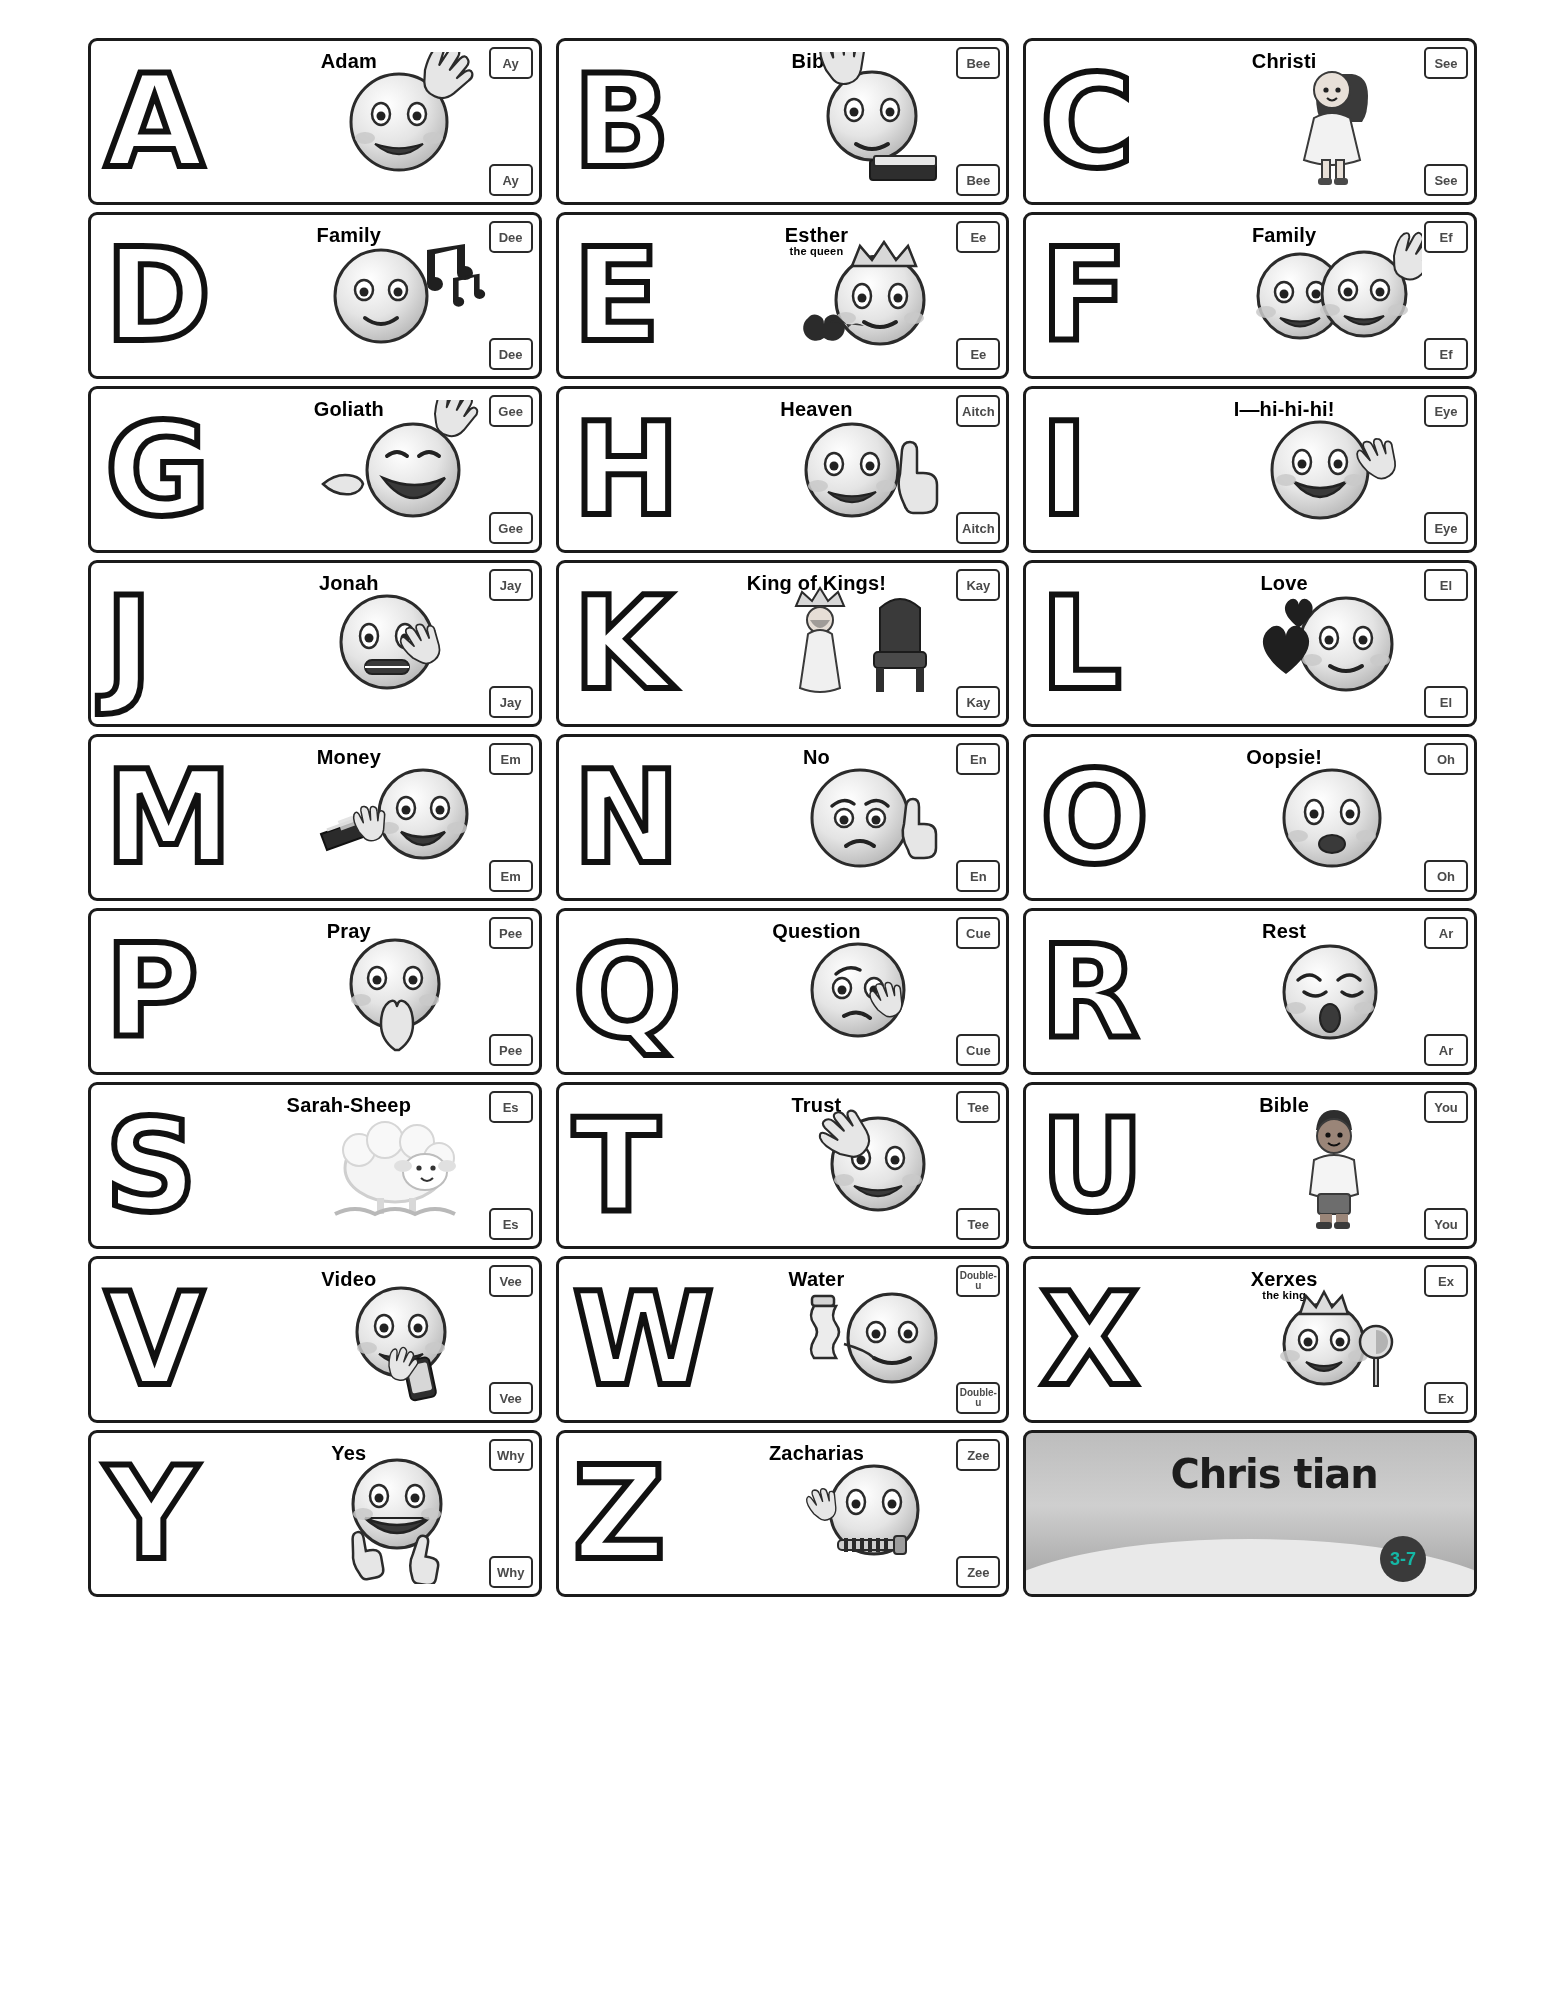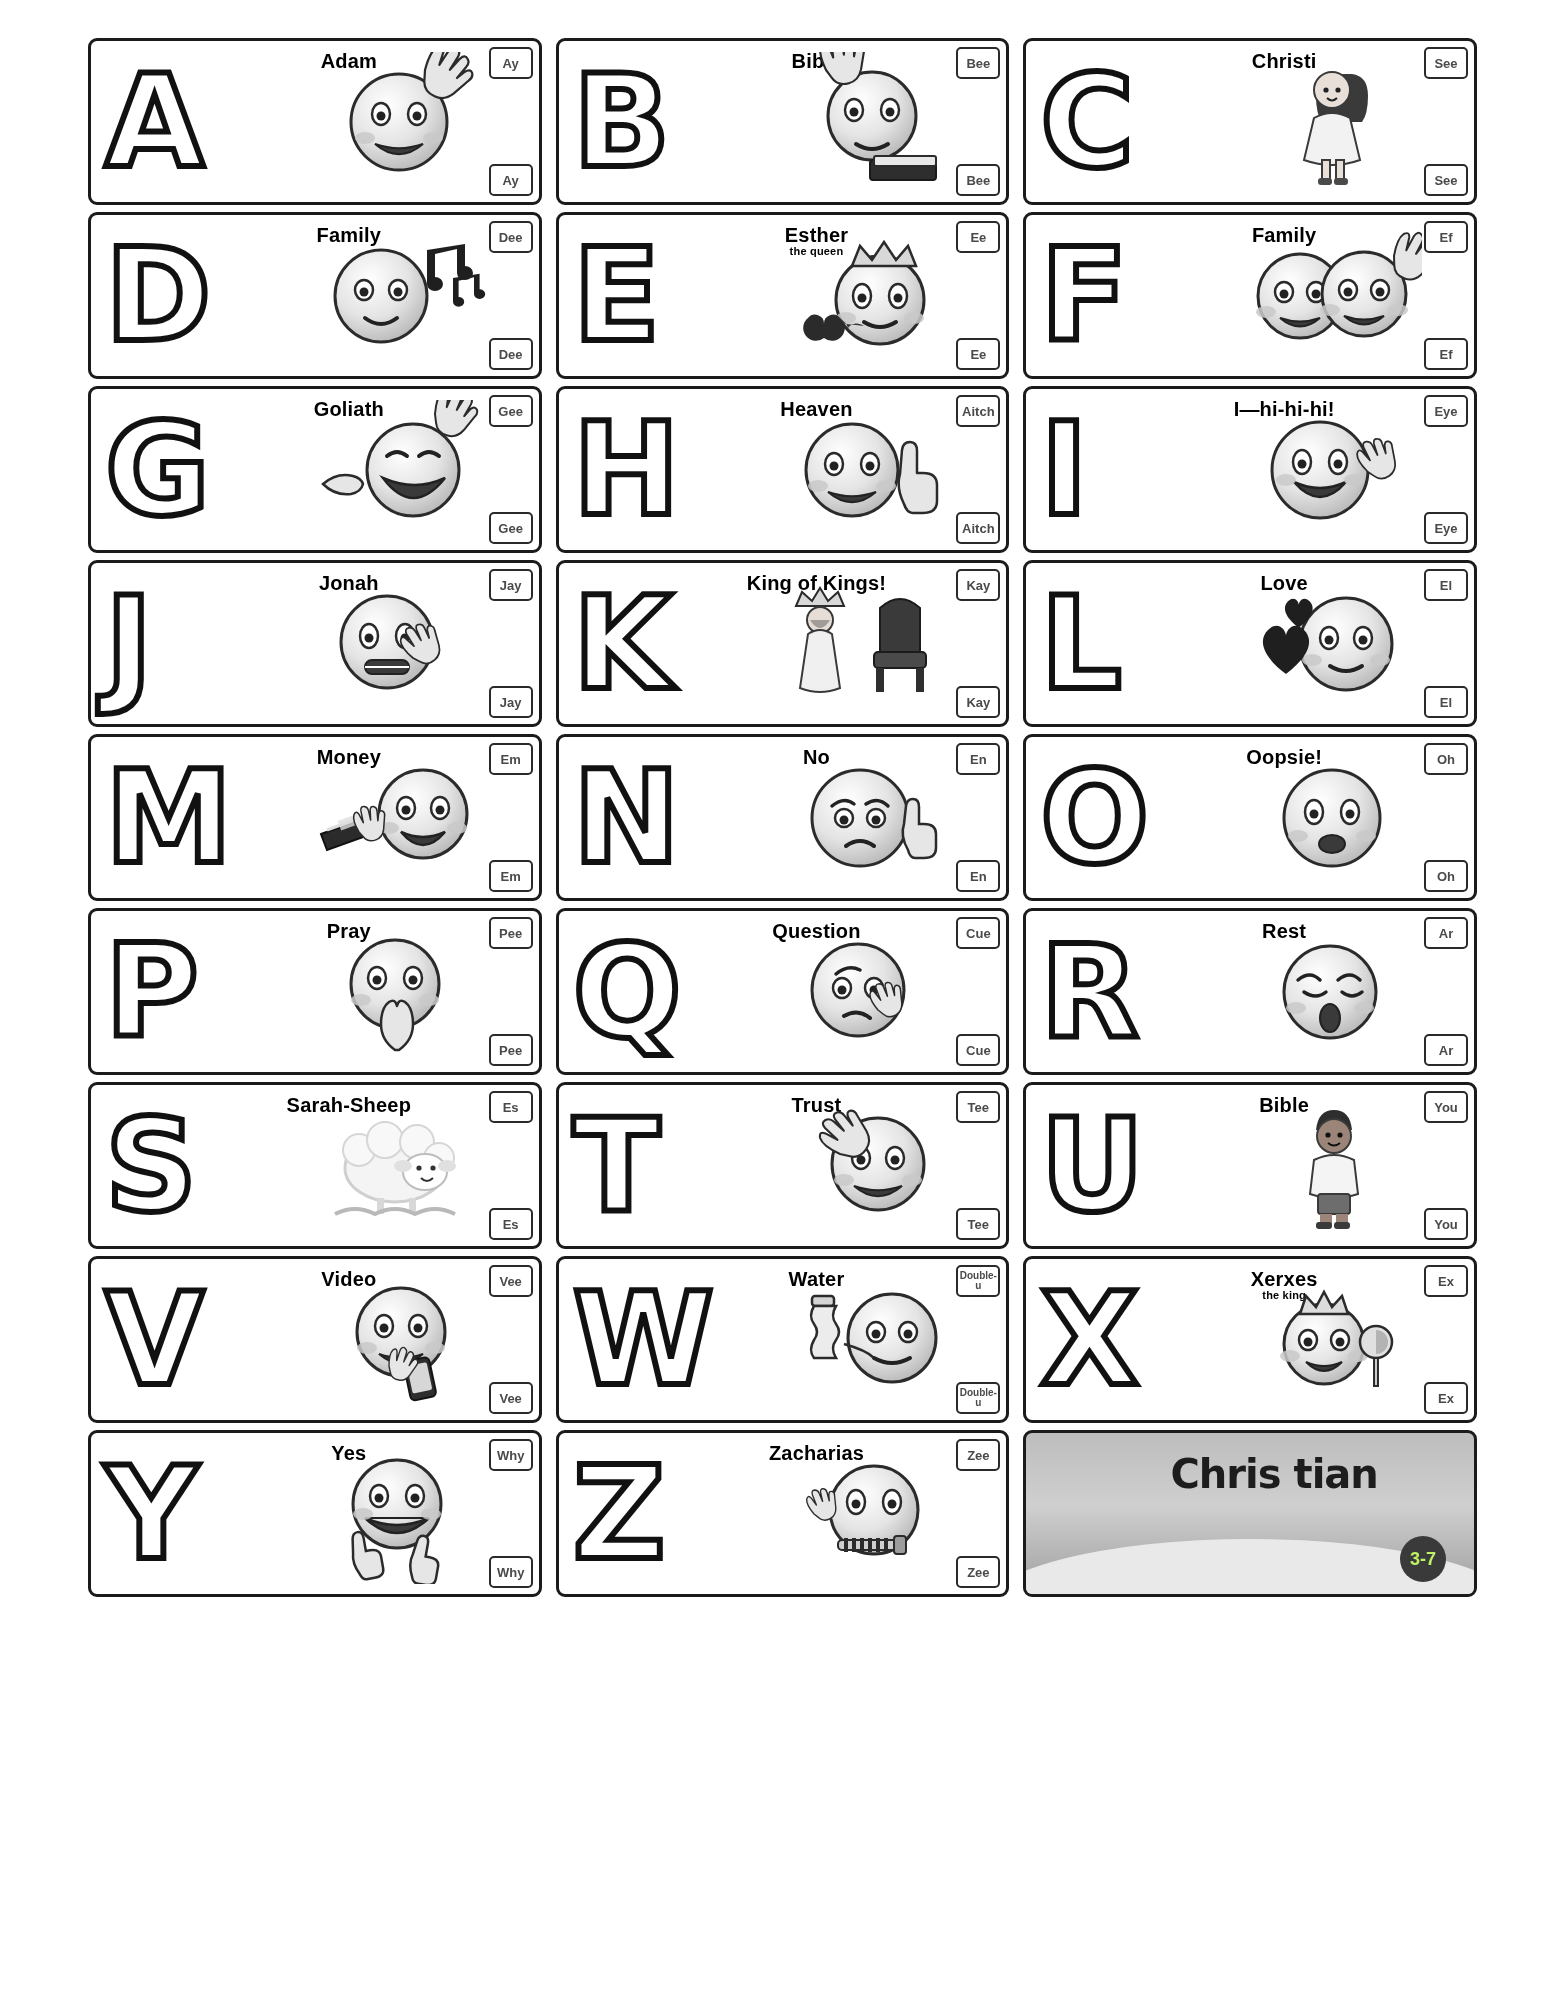--- a/index.html
+++ b/index.html
@@ -135,27 +135,27 @@
     font-weight: 700;
     font-size: 40px;
     color: #1d1d1d;
     letter-spacing: -1px;
     line-height: .98;
     margin-left: 48px;
   }
   .logo-text .l2 { display:block; }
   .badge {
     position: absolute;
-    right: 28px;
+    right: 48px;
     bottom: 12px;
     width: 46px;
     height: 46px;
     border-radius: 50%;
     background: #3a3a3a;
-    color: #bef264;
+    color: #14b8a6;
     font-size: 18px;
     font-weight: 700;
     display: flex;
     align-items: center;
     justify-content: center;
   }
 </style>
 </head>
 <body>
 

